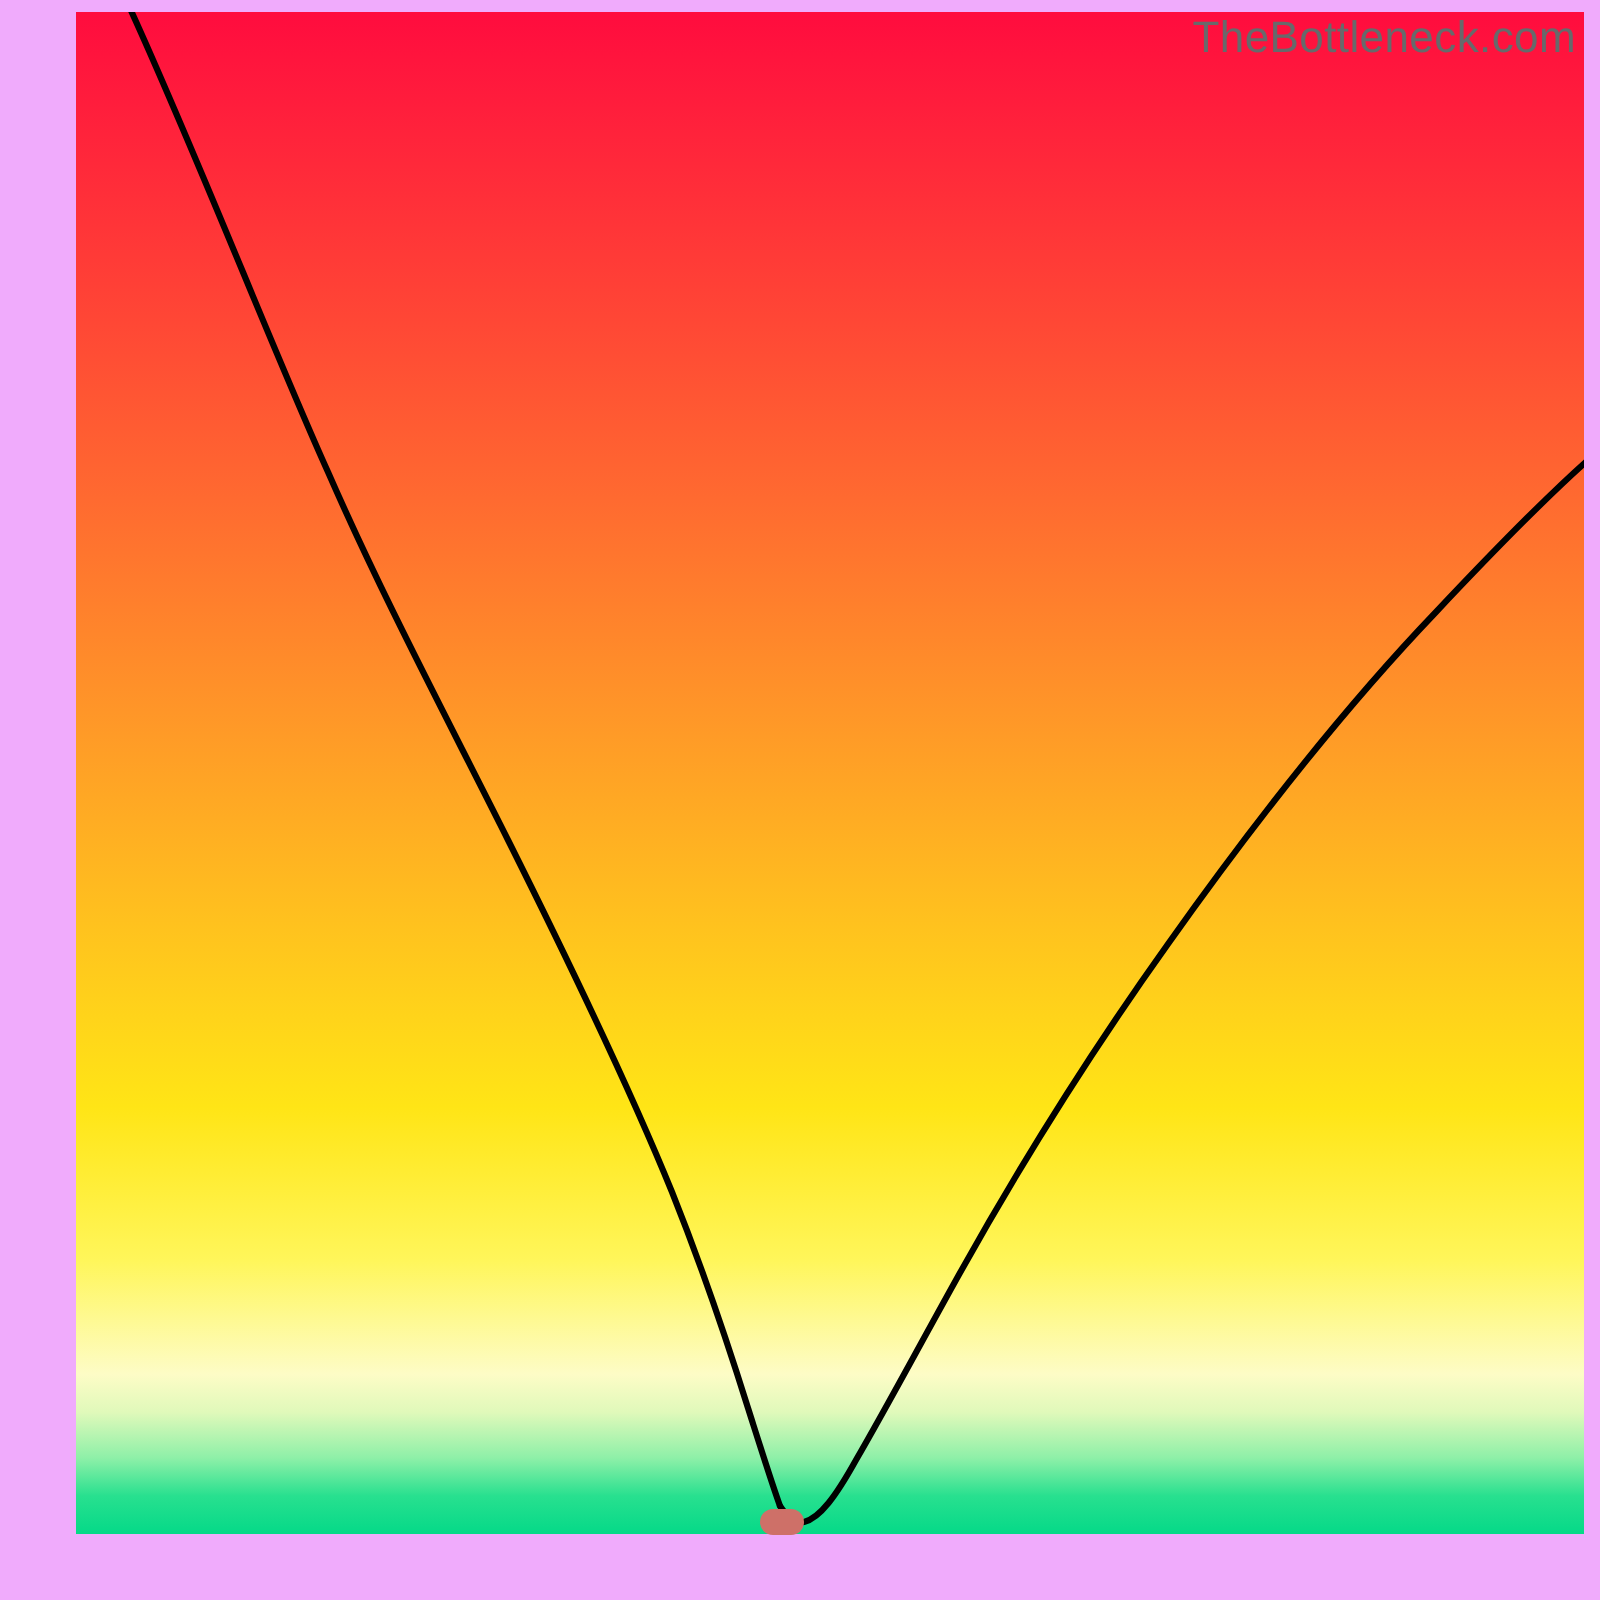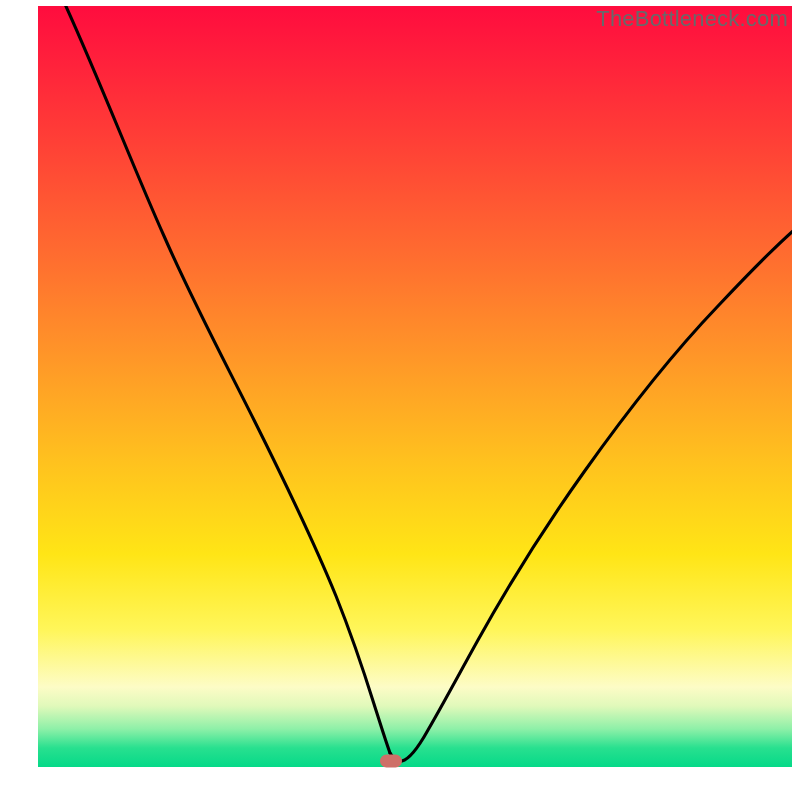--- a/index.html
+++ b/index.html
@@ -8,21 +8,21 @@
     width: 800px;
     height: 800px;
     background: #000;
     overflow: hidden;
     font-family: Arial, Helvetica, sans-serif;
   }
   .frame {
     position: relative;
     width: 800px;
     height: 800px;
-    background: #ffffff;
+    background: #f0abfc;
   }
   .plot-area {
     position: absolute;
     left: 38px;
     top: 6px;
     width: 754px;
     height: 761px;
     
     background: linear-gradient(
       to bottom,

